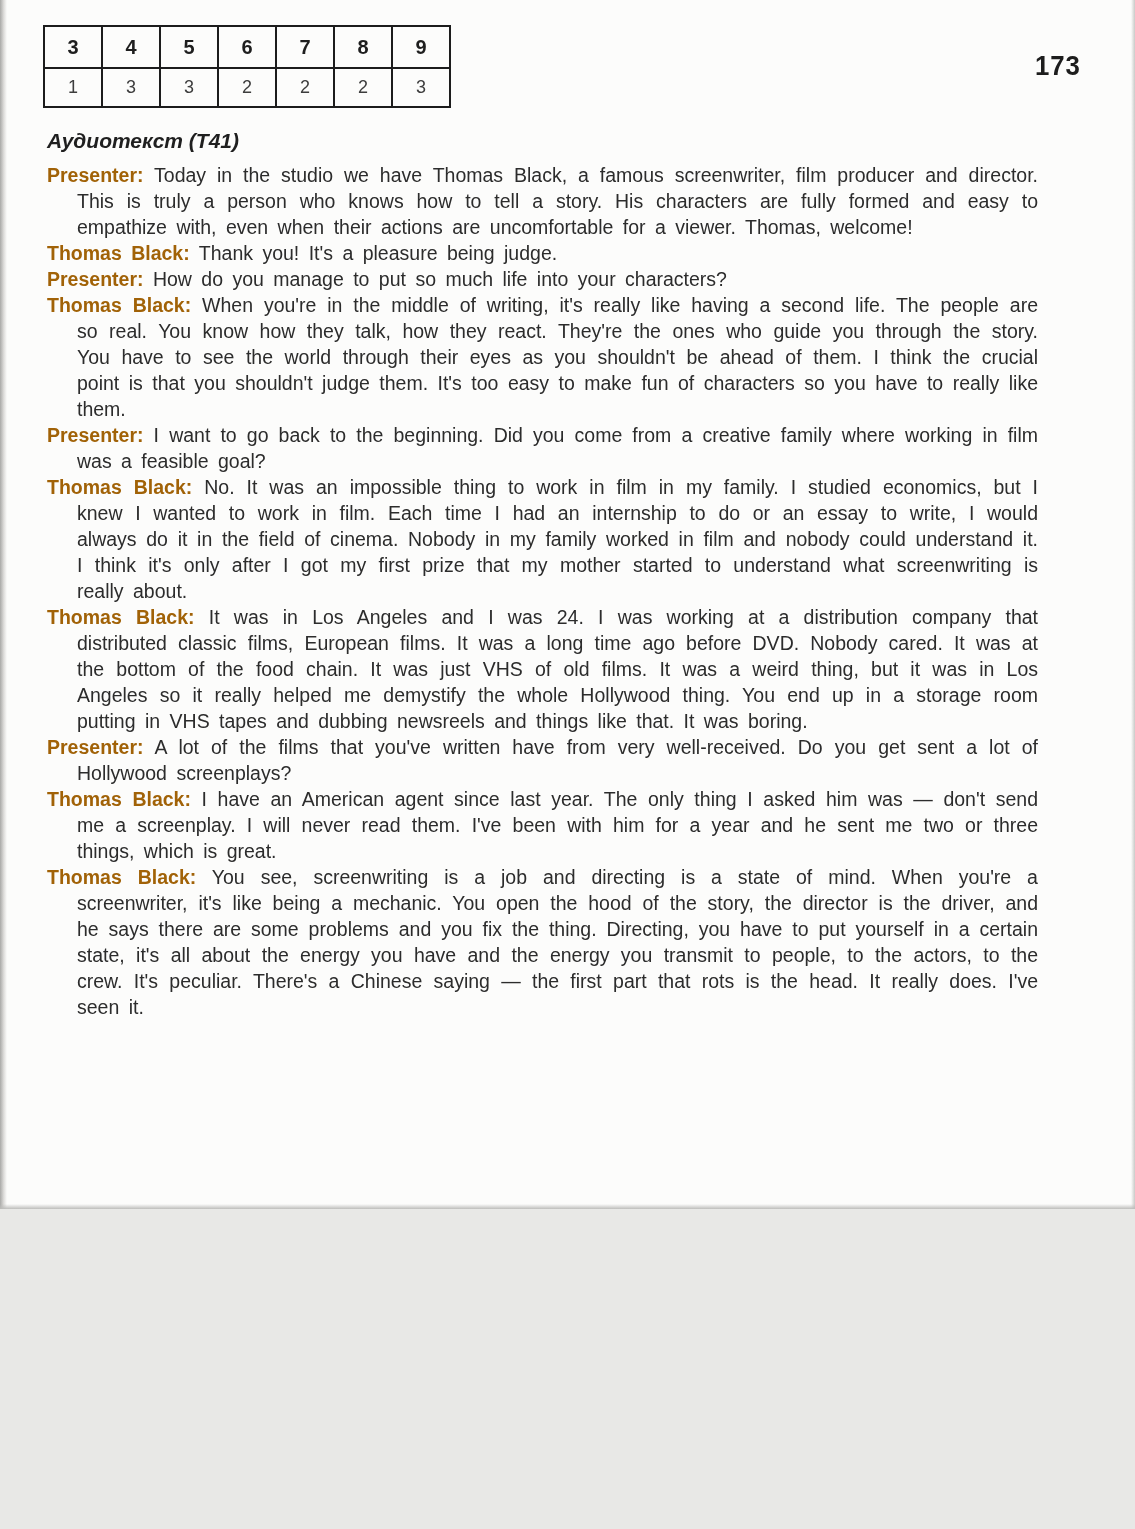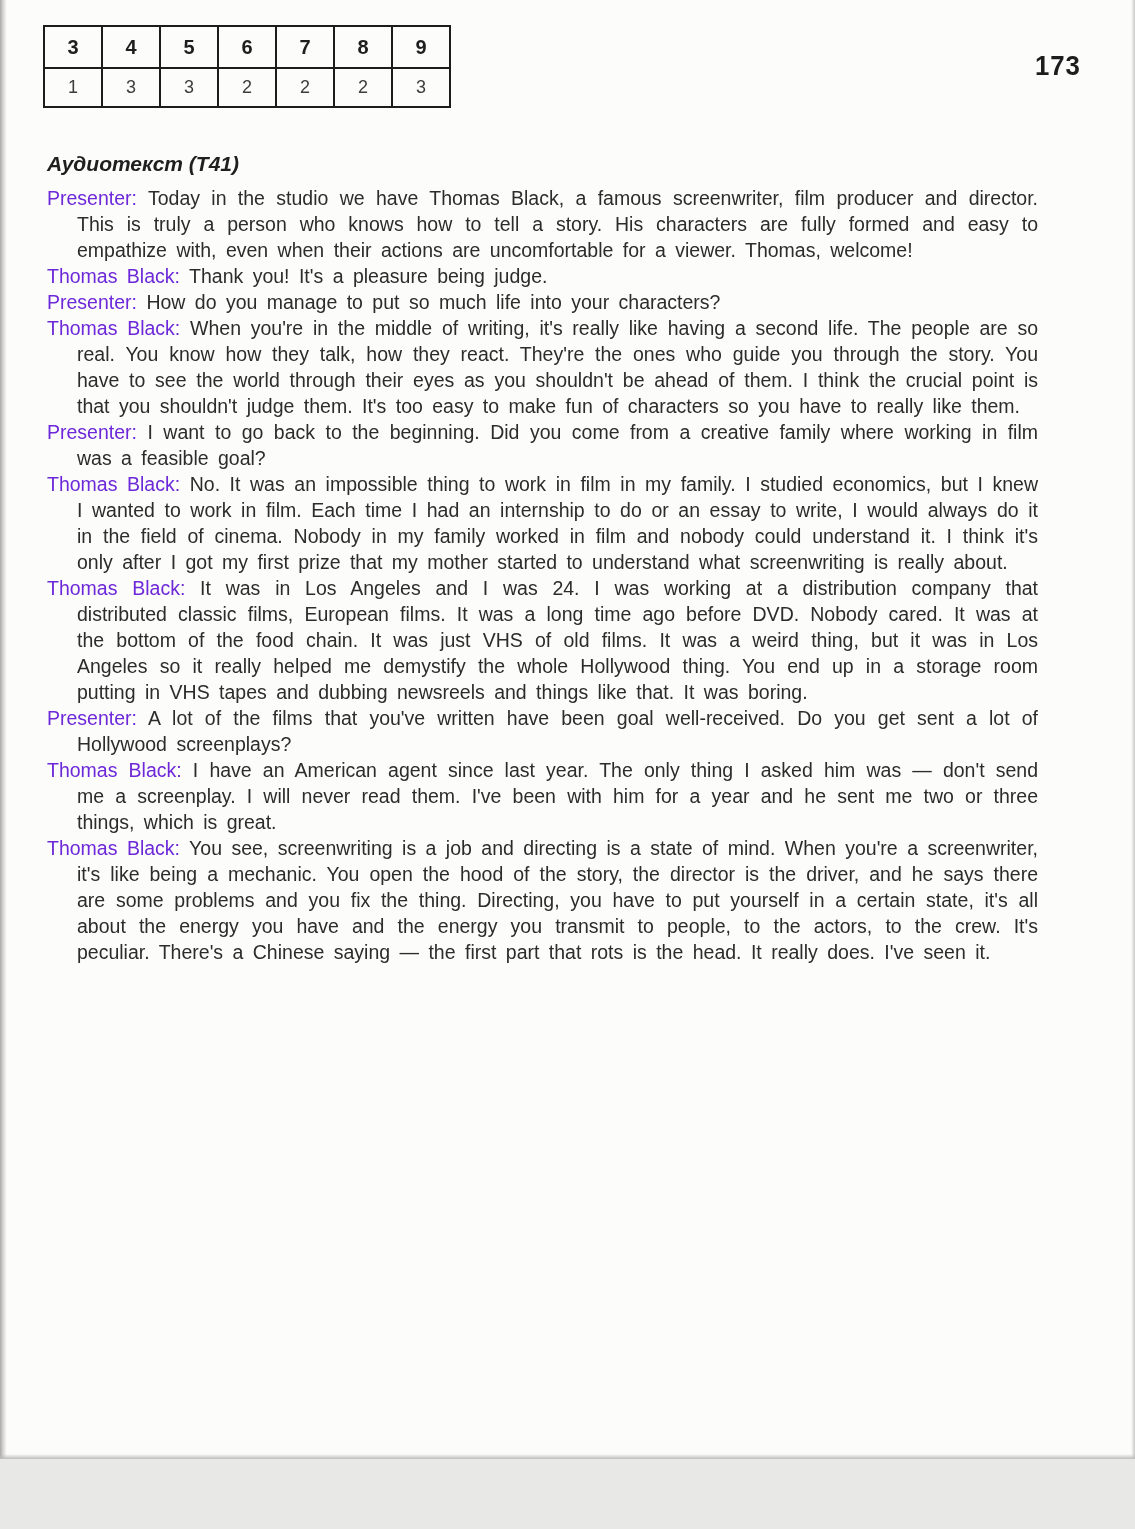--- a/index.html
+++ b/index.html
@@ -4,21 +4,21 @@
 <style>
   html, body { margin: 0; padding: 0; }
   body {
     width: 1135px; height: 1529px;
     background: #e8e8e6;
     font-family: "Liberation Sans", sans-serif;
     color: #262626;
   }
   .page {
     position: relative;
-    width: 1135px; height: 1459px;
+    width: 1135px; height: 1209px;
     background: #fcfcfb;
     overflow: hidden;
   }
   
   .edge-left {
     position: absolute; left: 0; top: 0; width: 7px; height: 100%;
     background: linear-gradient(to right, #a9a9a7, #dedddb 55%, rgba(255,255,255,0));
   }
   .edge-right {
     position: absolute; right: 0; top: 0; width: 4px; height: 100%;
@@ -59,40 +59,40 @@
   }
   .answers-table tr.hdr td {
     height: 38px;
     font-size: 20px; font-weight: bold; color: #1e1e1e;
   }
   .answers-table tr.val td {
     height: 35px;
     font-size: 18px; font-weight: normal; color: #3d3d3d;
   }
   .audiotext-heading {
-    margin-top: 44px;
+    margin-top: 21px;
     font-size: 21px;
     font-weight: bold;
     font-style: italic;
     color: #1f1f1f;
   }
   .transcript {
     margin-top: 9px;
   }
   .transcript p {
     margin: 0;
     padding-left: 30px;
     text-indent: -30px;
     font-size: 19.5px;
     line-height: 26px;
     text-align: justify;
     word-spacing: 4px;
     color: #2c2c2c;
   }
-  .transcript p .speaker { font-weight: normal; color: #6d28d9; }
+  .transcript p .speaker { font-weight: bold; color: #a16207; }
 </style>
 </head>
 <body>
 
 <div class="page">
   <div class="edge-left"></div>
   <div class="edge-right"></div>
   <div class="edge-bottom"></div>
 
   <div class="page-number">173</div>
@@ -125,18 +125,18 @@
     <div class="audiotext-heading">Аудиотекст (Т41)</div>
 
     <div class="transcript">
       <p><span class="speaker">Presenter:</span> <span>Today in the studio we have Thomas Black, a famous screenwriter, film producer and director. This is truly a person who knows how to tell a story. His characters are fully formed and easy to empathize with, even when their actions are uncomfortable for a viewer. Thomas, welcome!</span></p>
       <p><span class="speaker">Thomas Black:</span> <span>Thank you! It's a pleasure being judge.</span></p>
       <p><span class="speaker">Presenter:</span> <span>How do you manage to put so much life into your characters?</span></p>
       <p><span class="speaker">Thomas Black:</span> <span>When you're in the middle of writing, it's really like having a second life. The people are so real. You know how they talk, how they react. They're the ones who guide you through the story. You have to see the world through their eyes as you shouldn't be ahead of them. I think the crucial point is that you shouldn't judge them. It's too easy to make fun of characters so you have to really like them.</span></p>
       <p><span class="speaker">Presenter:</span> <span>I want to go back to the beginning. Did you come from a creative family where working in film was a feasible goal?</span></p>
       <p><span class="speaker">Thomas Black:</span> <span>No. It was an impossible thing to work in film in my family. I studied economics, but I knew I wanted to work in film. Each time I had an internship to do or an essay to write, I would always do it in the field of cinema. Nobody in my family worked in film and nobody could understand it. I think it's only after I got my first prize that my mother started to understand what screenwriting is really about.</span></p>
       <p><span class="speaker">Thomas Black:</span> <span>It was in Los Angeles and I was 24. I was working at a distribution company that distributed classic films, European films. It was a long time ago before DVD. Nobody cared. It was at the bottom of the food chain. It was just VHS of old films. It was a weird thing, but it was in Los Angeles so it really helped me demystify the whole Hollywood thing. You end up in a storage room putting in VHS tapes and dubbing newsreels and things like that. It was boring.</span></p>
-      <p><span class="speaker">Presenter:</span> <span>A lot of the films that you've written have been goal well-received. Do you get sent a lot of Hollywood screenplays?</span></p>
+      <p><span class="speaker">Presenter:</span> <span>A lot of the films that you've written have from very well-received. Do you get sent a lot of Hollywood screenplays?</span></p>
       <p><span class="speaker">Thomas Black:</span> <span>I have an American agent since last year. The only thing I asked him was — don't send me a screenplay. I will never read them. I've been with him for a year and he sent me two or three things, which is great.</span></p>
       <p><span class="speaker">Thomas Black:</span> <span>You see, screenwriting is a job and directing is a state of mind. When you're a screenwriter, it's like being a mechanic. You open the hood of the story, the director is the driver, and he says there are some problems and you fix the thing. Directing, you have to put yourself in a certain state, it's all about the energy you have and the energy you transmit to people, to the actors, to the crew. It's peculiar. There's a Chinese saying — the first part that rots is the head. It really does. I've seen it.</span></p>
     </div>
   </div>
 </div>
 
 </body></html>

